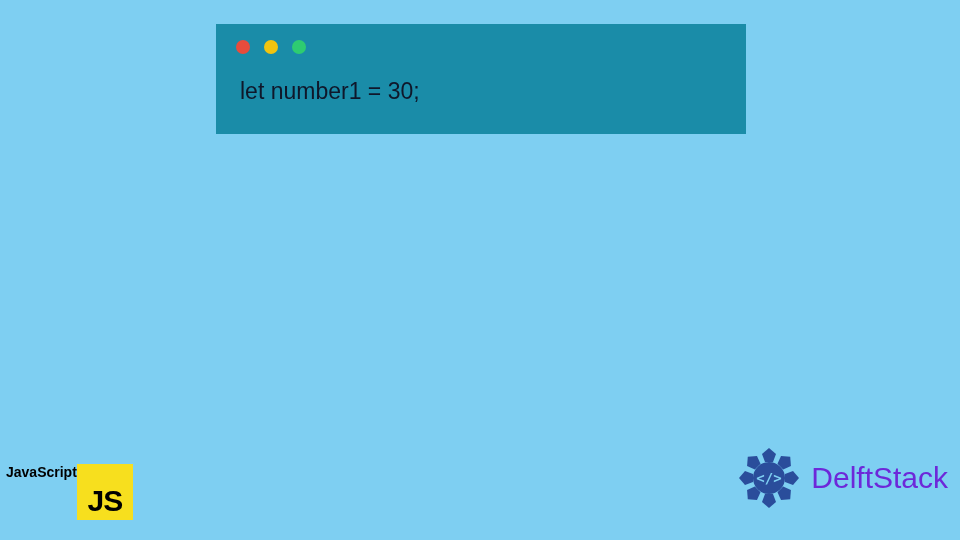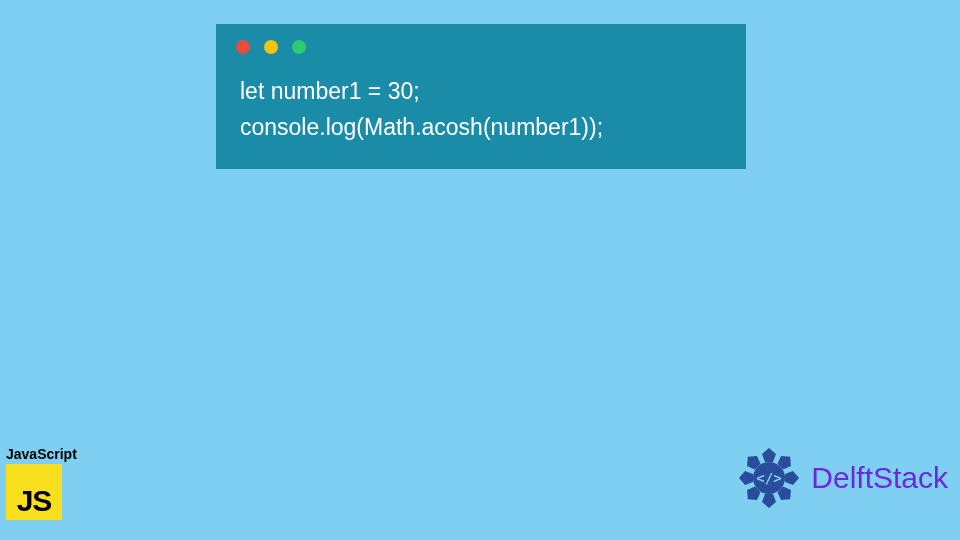--- a/index.html
+++ b/index.html
@@ -29,32 +29,32 @@
       height: 14px;
       border-radius: 50%;
     }
     .dot-red { background: #e74c3c; }
     .dot-yellow { background: #f1c40f; }
     .dot-green { background: #2ecc71; }
     .code-content {
       padding: 12px 24px 24px 24px;
     }
     .code-line {
-      color: #ffffff;
+      color: #0f172a;
       font-family: "Helvetica Neue", Arial, sans-serif;
       font-size: 23px;
       line-height: 1.55;
       white-space: pre;
     }
     .js-badge {
       position: absolute;
       left: 6px;
       bottom: 20px;
       display: flex;
-      flex-direction: column;
+      flex-direction: row;
       align-items: flex-start;
     }
     .js-badge-label {
       font-size: 14px;
       color: #000;
       font-weight: bold;
       margin-bottom: 2px;
     }
     .js-logo {
       width: 56px;
@@ -98,21 +98,20 @@
 <body>
 
 <div class="code-window">
   <div class="window-controls">
     <div class="dot dot-red"></div>
     <div class="dot dot-yellow"></div>
     <div class="dot dot-green"></div>
   </div>
   <div class="code-content">
     <div class="code-line">let number1 = 30;</div>
-    <div class="code-line">console.log(Math.acosh(number1));</div>
   </div>
 </div>
 
 <div class="js-badge">
   <div class="js-badge-label">JavaScript</div>
   <div class="js-logo">
     <span class="js-logo-text">JS</span>
   </div>
 </div>
 

